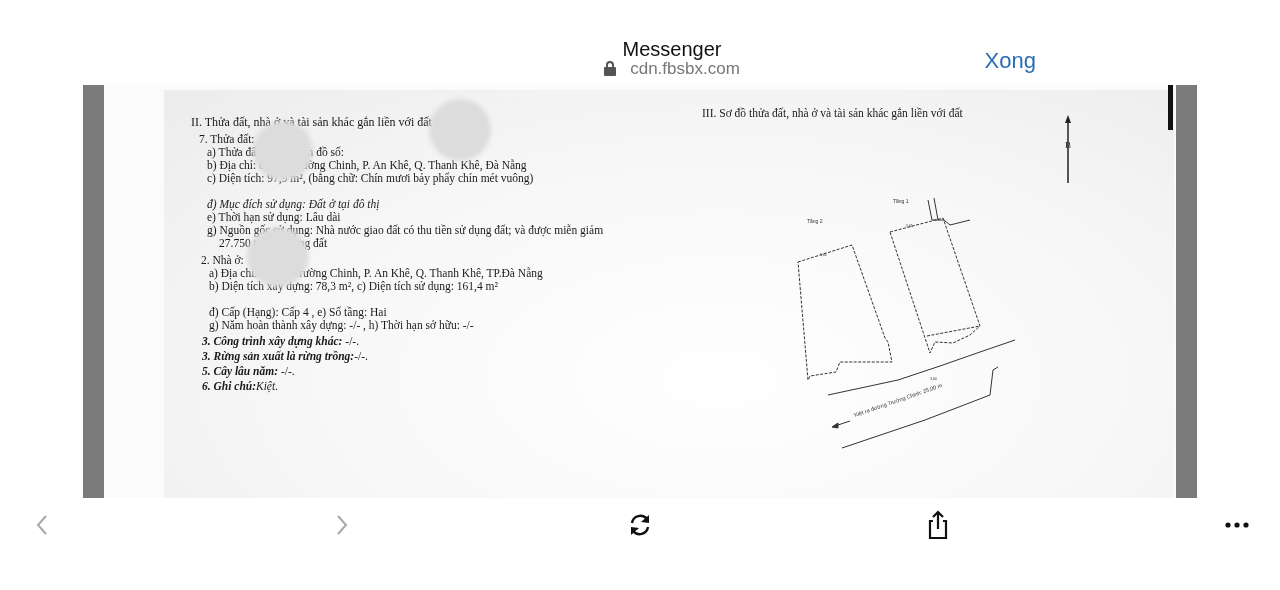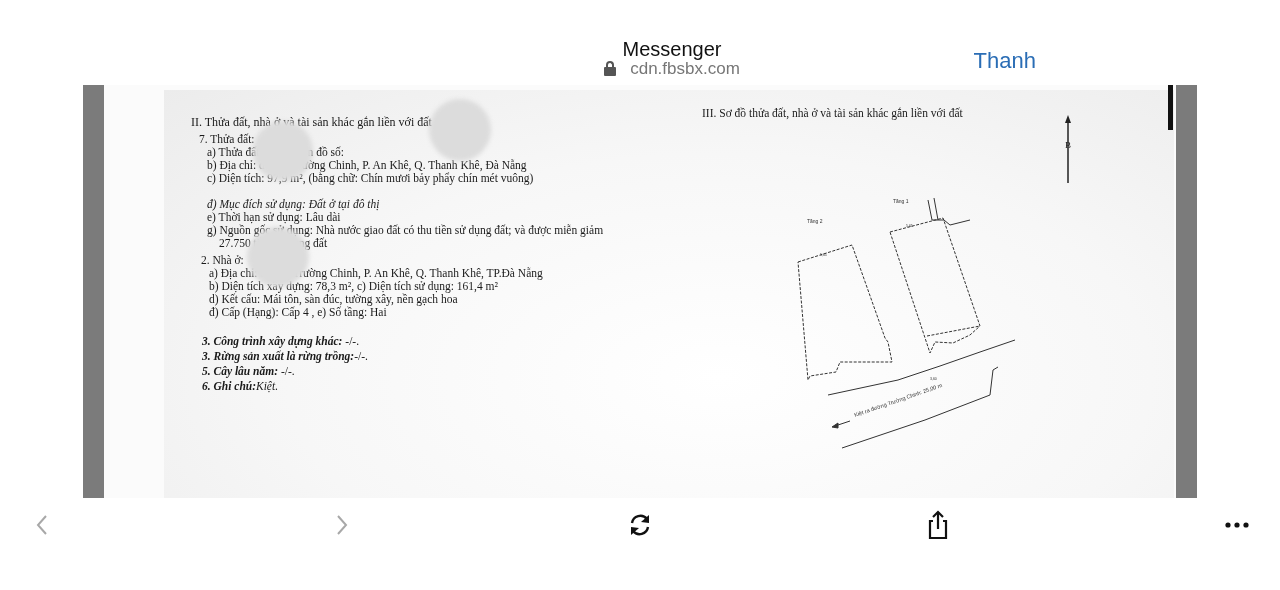--- a/index.html
+++ b/index.html
@@ -31,21 +31,21 @@
     .tb-btn { position: absolute; top: 12px; height: 30px; display: flex; align-items: center; justify-content: center; cursor: pointer; }
   </style>
 </head>
 <body>
 
 <div class="header">
   <div class="header-title">Messenger</div>
   <div class="header-url">
     <span class="lock"><span class="shackle"></span><span class="body"></span></span><span>cdn.fbsbx.com</span>
   </div>
-  <div class="done-button">Thanh</div>
+  <div class="done-button">Xong</div>
 </div>
 
 <div class="viewer">
   <div class="side-left"></div>
   <div class="paper">
     <div class="shade"></div>
   </div>
   <div class="side-right"></div>
   <div class="side-right-black"></div>
 
@@ -55,22 +55,22 @@
   <div class="doc" style="left:124px; top:74px;">b) Địa chỉ:                 đường Trường Chinh, P. An Khê, Q. Thanh Khê, Đà Nẵng</div>
   <div class="doc" style="left:124px; top:87px;">c) Diện tích:         97,9      m², (bằng chữ: Chín mươi bảy phẩy chín mét vuông)</div>
   <div class="doc" style="left:124px; top:113px;font-style:italic;">đ) Mục đích sử dụng:  Đất ở tại đô thị</div>
   <div class="doc" style="left:124px; top:126px;">e) Thời hạn sử dụng:  Lâu dài</div>
   <div class="doc" style="left:124px; top:139px;">g) Nguồn gốc sử dụng:  Nhà nước giao đất có thu tiền sử dụng đất; và được miễn giảm</div>
   <div class="doc" style="left:136px; top:152px;">27.750                    tiền sử dụng đất</div>
 
   <div class="doc bi" style="left:118px; top:169px;">2. Nhà ở:</div>
   <div class="doc" style="left:126px; top:182px;">a) Địa chỉ:                 đường Trường Chinh, P. An Khê, Q. Thanh Khê, TP.Đà Nẵng</div>
   <div class="doc" style="left:126px; top:195px;">b) Diện tích xây dựng:          78,3               m², c) Diện tích sử dụng: 161,4  m²</div>
-  <div class="doc" style="left:126px; top:208px;">d) Kết cấu: Mái tôn, sàn đúc, tường xây, nền gạch hoa</div>
   <div class="doc" style="left:126px; top:221px;">đ) Cấp (Hạng):  Cấp 4          , e) Số tầng:  Hai</div>
+  <div class="doc" style="left:126px; top:234px;">g) Năm hoàn thành xây dựng: -/-                          , h) Thời hạn sở hữu:  -/-</div>
 
   <div class="doc" style="left:119px; top:250px;"><span class="bi">3. Công trình xây dựng khác:</span><span> -/-.</span></div>
   <div class="doc" style="left:119px; top:265px;"><span class="bi">3. Rừng sản xuất là rừng trồng:</span><span>-/-.</span></div>
   <div class="doc" style="left:119px; top:280px;"><span class="bi">5. Cây lâu năm:</span><span>  -/-.</span></div>
   <div class="doc" style="left:119px; top:295px;"><span class="bi">6. Ghi chú:</span><span class="i">Kiệt.</span></div>
 
   <div class="blur" style="left:170px; top:36px; width:60px; height:60px;"></div>
   <div class="blur" style="left:346px; top:14px; width:62px; height:62px;"></div>
   <div class="blur" style="left:164px; top:142px; width:62px; height:60px;"></div>
 

